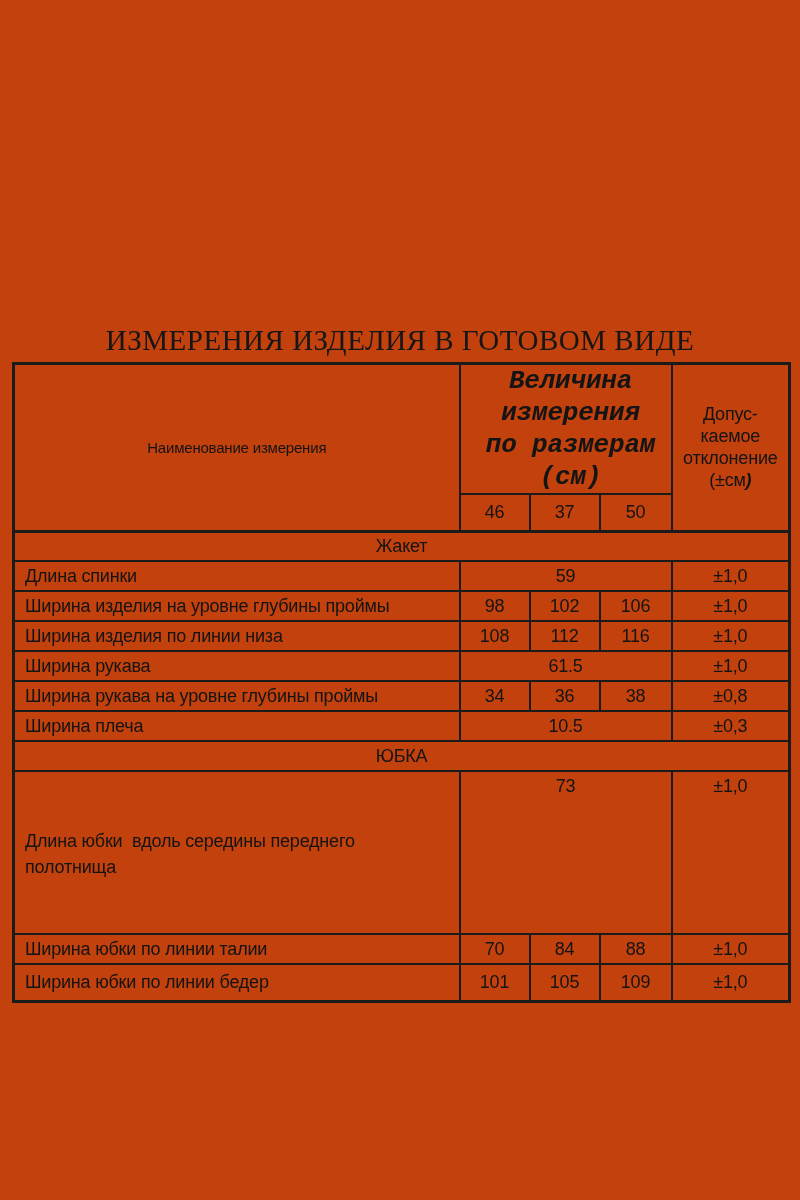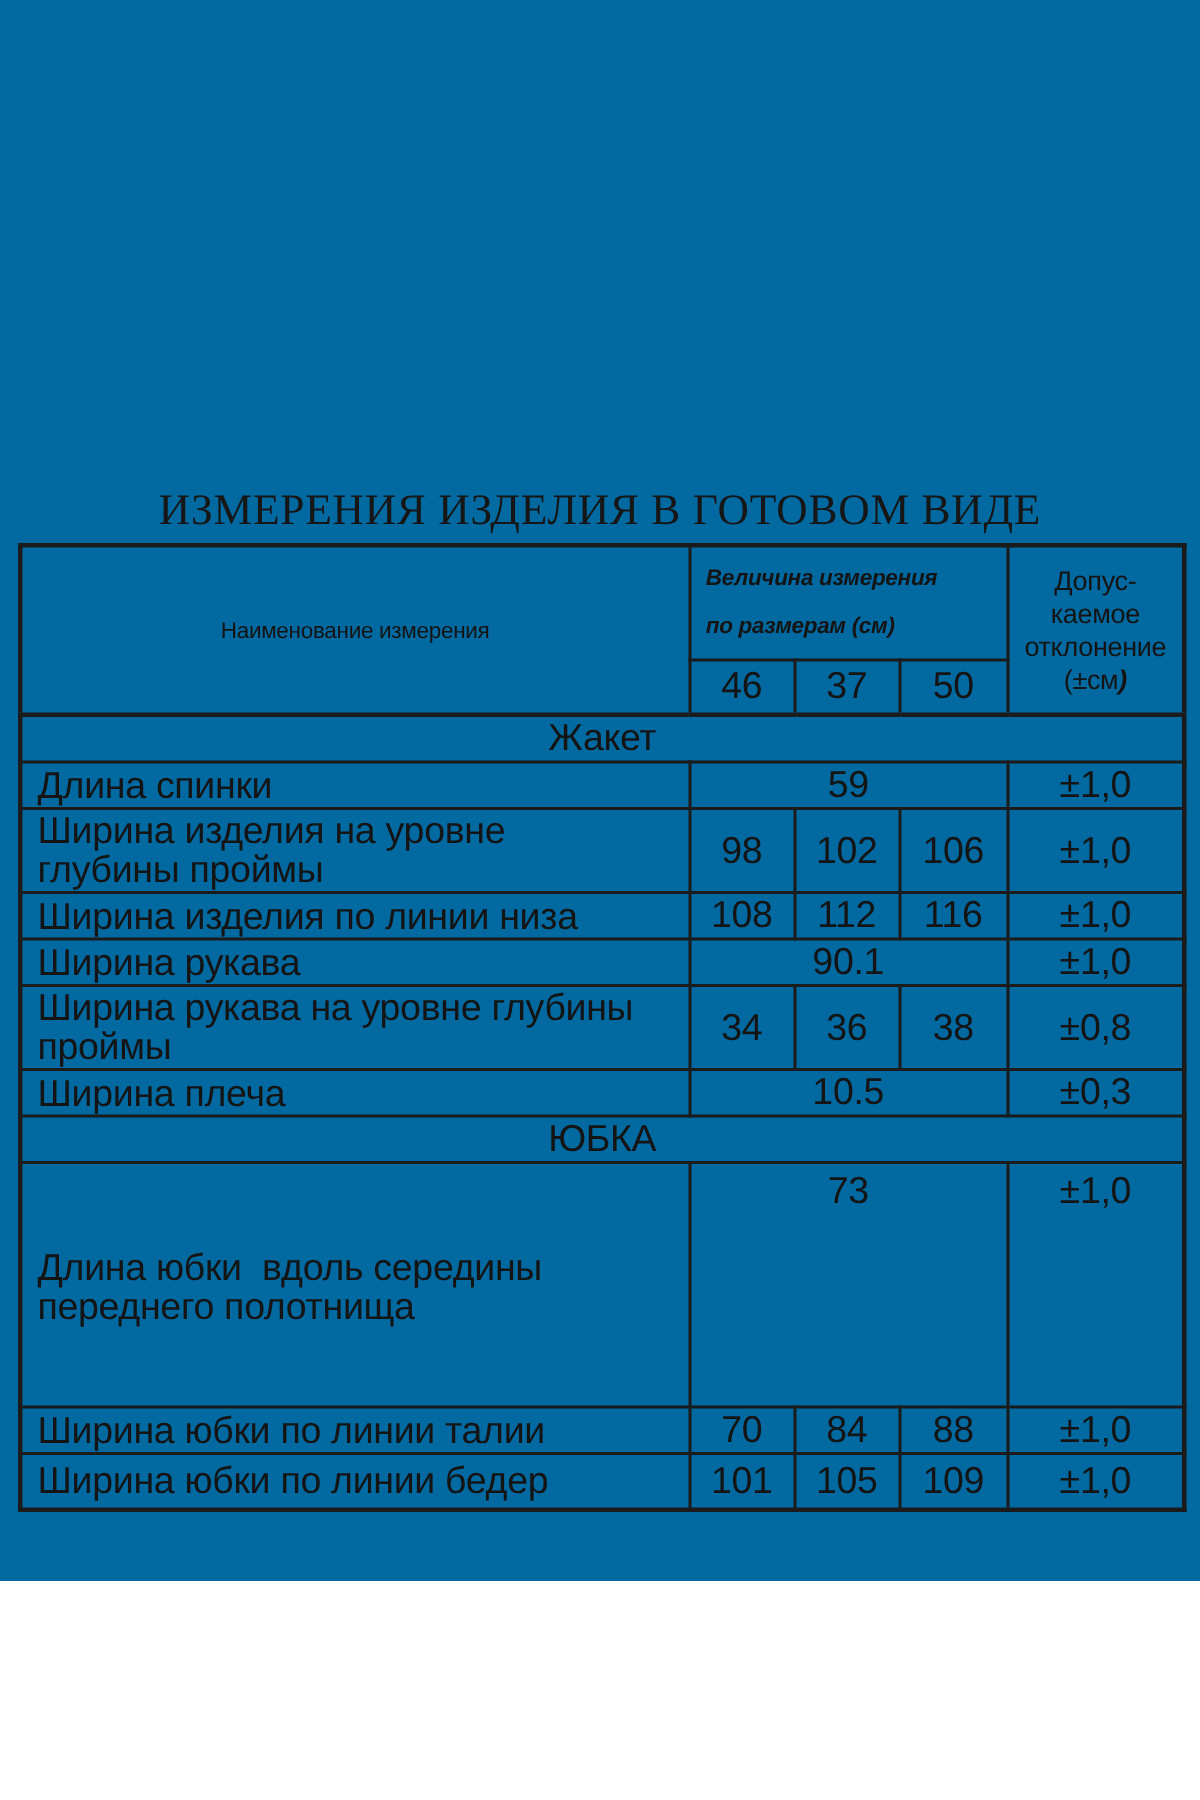--- a/index.html
+++ b/index.html
@@ -3,22 +3,22 @@
 <meta charset="utf-8">
 <style>
   html, body {
     margin: 0;
     padding: 0;
     background: #ffffff;
   }
   .page {
     position: relative;
     width: 800px;
-    height: 1054px;
-    background: #0369a1;
+    height: 1200px;
+    background: #c2410c;
     font-family: "Liberation Sans", sans-serif;
     color: #141414;
     overflow: hidden;
   }
   .title {
     position: absolute;
     top: 324px;
     left: 0;
     width: 800px;
     margin: 0;
@@ -33,39 +33,40 @@
     position: absolute;
     left: 12px;
     top: 362px;
     width: 776px;
     border-collapse: collapse;
     table-layout: fixed;
     border: 3px solid #1b1b1b;
   }
   td {
     border: 2px solid #1b1b1b;
-    font-size: 25px;
+    font-size: 18px;
     letter-spacing: -0.2px;
     padding: 0;
     vertical-align: middle;
     overflow: hidden;
   }
   
   .name-head {
     text-align: center;
     font-size: 15px;
   }
   .measure-head {
     font-weight: bold;
     font-style: italic;
-    text-align: left;
+    text-align: center;
     padding-left: 10px;
-    font-size: 15px;
+    font-size: 26px;
     line-height: 32px;
     vertical-align: middle;
+    font-family: Liberation Mono, monospace;
   }
   .tol-head {
     text-align: center;
     font-size: 18px;
     letter-spacing: -0.2px;
     line-height: 22px;
   }
   .tol-head .unit-close {
     font-style: italic;
     font-weight: bold;
@@ -160,21 +161,21 @@
     <tr class="r-data">
       <td class="name-cell">Ширина изделия по линии низа</td>
       <td class="num">108</td>
       <td class="num">112</td>
       <td class="num">116</td>
       <td class="num">±1,0</td>
     </tr>
 
     <tr class="r-data">
       <td class="name-cell">Ширина рукава</td>
-      <td class="num" colspan="3">90.1</td>
+      <td class="num" colspan="3">61.5</td>
       <td class="num">±1,0</td>
     </tr>
 
     <tr class="r-data">
       <td class="name-cell">Ширина рукава на уровне глубины проймы</td>
       <td class="num">34</td>
       <td class="num">36</td>
       <td class="num">38</td>
       <td class="num">±0,8</td>
     </tr>

